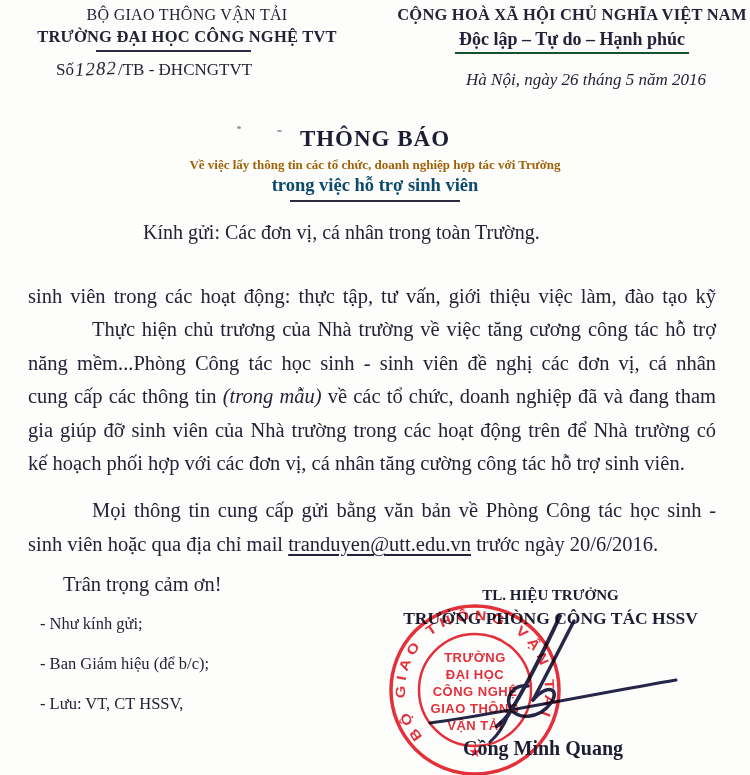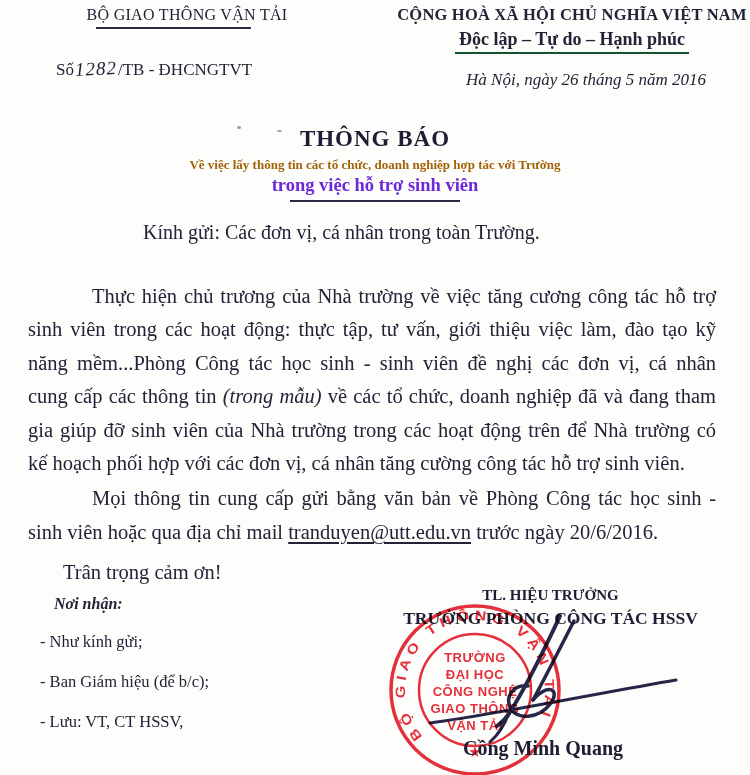--- a/index.html
+++ b/index.html
@@ -18,30 +18,30 @@
   .ref-number{font-style:italic;font-size:19px;letter-spacing:1px;display:inline-block;transform:rotate(-3deg);margin:0 1px;}
   .hdr-right{position:absolute;left:383px;top:5px;width:362px;text-align:center;margin-left:8px;}
   .hdr-right .national{font-size:16.5px;font-weight:bold;letter-spacing:.2px;}
   .hdr-right .motto{display:inline-block;font-size:18px;font-weight:bold;margin-top:4px;
     border-bottom:2px solid #14532d;padding:0 4px 2px 4px;}
   .hdr-right .dateline{font-style:italic;font-size:17px;margin-top:16px;padding-left:28px;}
   
   .title-block{position:absolute;left:0;top:104px;width:750px;text-align:center;margin-top:22px;}
   .title-main{font-size:23px;font-weight:bold;letter-spacing:1px;color:#1d1d33;}
   .title-sub{font-size:13px;font-weight:bold;margin-top:5px;color:#a16207;}
-  .title-sub2{font-size:18.5px;font-weight:bold;margin-top:2px;color:#6d28d9;}
+  .title-sub2{font-size:18.5px;font-weight:bold;margin-top:2px;color:#0c4a6e;}
   .title-rule{width:170px;height:2px;background:#2a2a42;margin:4px auto 0 auto;}
   .speck{position:absolute;background:#9a9aa0;border-radius:50%;}
   
   .salutation{position:absolute;left:143px;top:221px;font-size:20px;}
   .body-text{position:absolute;left:28px;top:280px;width:688px;font-size:20.5px;}
   .jline{line-height:33.4px;text-align:justify;text-align-last:justify;white-space:nowrap;}
   .jline.lastline{text-align:left;text-align-last:left;white-space:normal;}
   .jline.indent{text-indent:64px;}
-  .p2{margin-top:2px;}
+  .p2{margin-top:14px;}
   .closing{margin-top:7px;text-indent:35px;line-height:33px;}
   .em{font-style:italic;}
   .mail{text-decoration:underline;text-underline-offset:3px;}
   
   .recipients{position:absolute;left:40px;top:595px;font-size:16.5px;}
   .recipients .rh{font-size:16px;font-weight:bold;font-style:italic;margin-left:14px;}
   .recipients .ri{line-height:22px;margin-top:18px;}
   .sig-block{position:absolute;left:378px;top:587px;width:345px;text-align:center;}
   .sig-t1{font-size:15px;font-weight:bold;color:#1d1d33;}
   .sig-t2{font-size:17.5px;font-weight:bold;margin-top:4px;color:#1d1d33;white-space:nowrap;}
@@ -59,20 +59,21 @@
   .signature{position:absolute;left:400px;top:598px;mix-blend-mode:multiply;}
   .signature path{fill:none;stroke:#26264a;stroke-linecap:round;}
 </style>
 </head>
 <body>
 
 <div class="page">
 
   <div class="hdr-left">
     <div class="ministry">BỘ GIAO THÔNG VẬN TẢI</div>
+    <div class="university">TRƯỜNG ĐẠI HỌC CÔNG NGHỆ TVT</div>
     <div class="rule"></div>
   </div>
   <div class="ref-line"><span>Số</span><span class="ref-number">1282</span><span>/TB - ĐHCNGTVT</span></div>
 
   <div class="hdr-right">
     <div class="national">CỘNG HOÀ XÃ HỘI CHỦ NGHĨA VIỆT NAM</div>
     <div><span class="motto">Độc lập – Tự do – Hạnh phúc</span></div>
     <div class="dateline">Hà Nội, ngày 26 tháng 5 năm 2016</div>
   </div>
 
@@ -81,35 +82,34 @@
     <div class="title-sub">Về việc lấy thông tin các tổ chức, doanh nghiệp hợp tác với Trường</div>
     <div class="title-sub2">trong việc hỗ trợ sinh viên</div>
     <div class="title-rule"></div>
   </div>
   <div class="speck" style="left:237px;top:126px;width:4px;height:3px;"></div>
   <div class="speck" style="left:277px;top:130px;width:5px;height:2px;"></div>
 
   <div class="salutation">Kính gửi: Các đơn vị, cá nhân trong toàn Trường.</div>
 
   <div class="body-text">
+    <div class="jline">sinh viên trong các hoạt động: thực tập, tư vấn, giới thiệu việc làm, đào tạo kỹ</div>
     <div class="jline indent">Thực hiện chủ trương của Nhà trường về việc tăng cương công tác hỗ trợ</div>
-    <div class="jline">sinh viên trong các hoạt động: thực tập, tư vấn, giới thiệu việc làm, đào tạo kỹ</div>
     <div class="jline">năng mềm...Phòng Công tác học sinh - sinh viên đề nghị các đơn vị, cá nhân</div>
     <div class="jline"><span>cung cấp các thông tin </span><span class="em">(trong mẫu)</span><span> về các tổ chức, doanh nghiệp đã và đang tham</span></div>
     <div class="jline">gia giúp đỡ sinh viên của Nhà trường trong các hoạt động trên để Nhà trường có</div>
     <div class="jline lastline">kế hoạch phối hợp với các đơn vị, cá nhân tăng cường công tác hỗ trợ sinh viên.</div>
 
     <div class="jline indent p2">Mọi thông tin cung cấp gửi bằng văn bản về Phòng Công tác học sinh -</div>
     <div class="jline lastline"><span>sinh viên hoặc qua địa chỉ mail </span><span class="mail">tranduyen@utt.edu.vn</span><span> trước ngày 20/6/2016.</span></div>
 
     <div class="closing">Trân trọng cảm ơn!</div>
   </div>
 
   <div class="recipients">
-    <div class="rh">Nơi nhận:</div>
     <div class="ri">- Như kính gửi;</div>
     <div class="ri">- Ban Giám hiệu (để b/c);</div>
     <div class="ri">- Lưu: VT, CT HSSV,</div>
   </div>
 
   <div class="sig-block">
     <div class="sig-t1">TL. HIỆU TRƯỞNG</div>
     <div class="sig-t2">TRƯỞNG PHÒNG CÔNG TÁC HSSV</div>
   </div>
 

